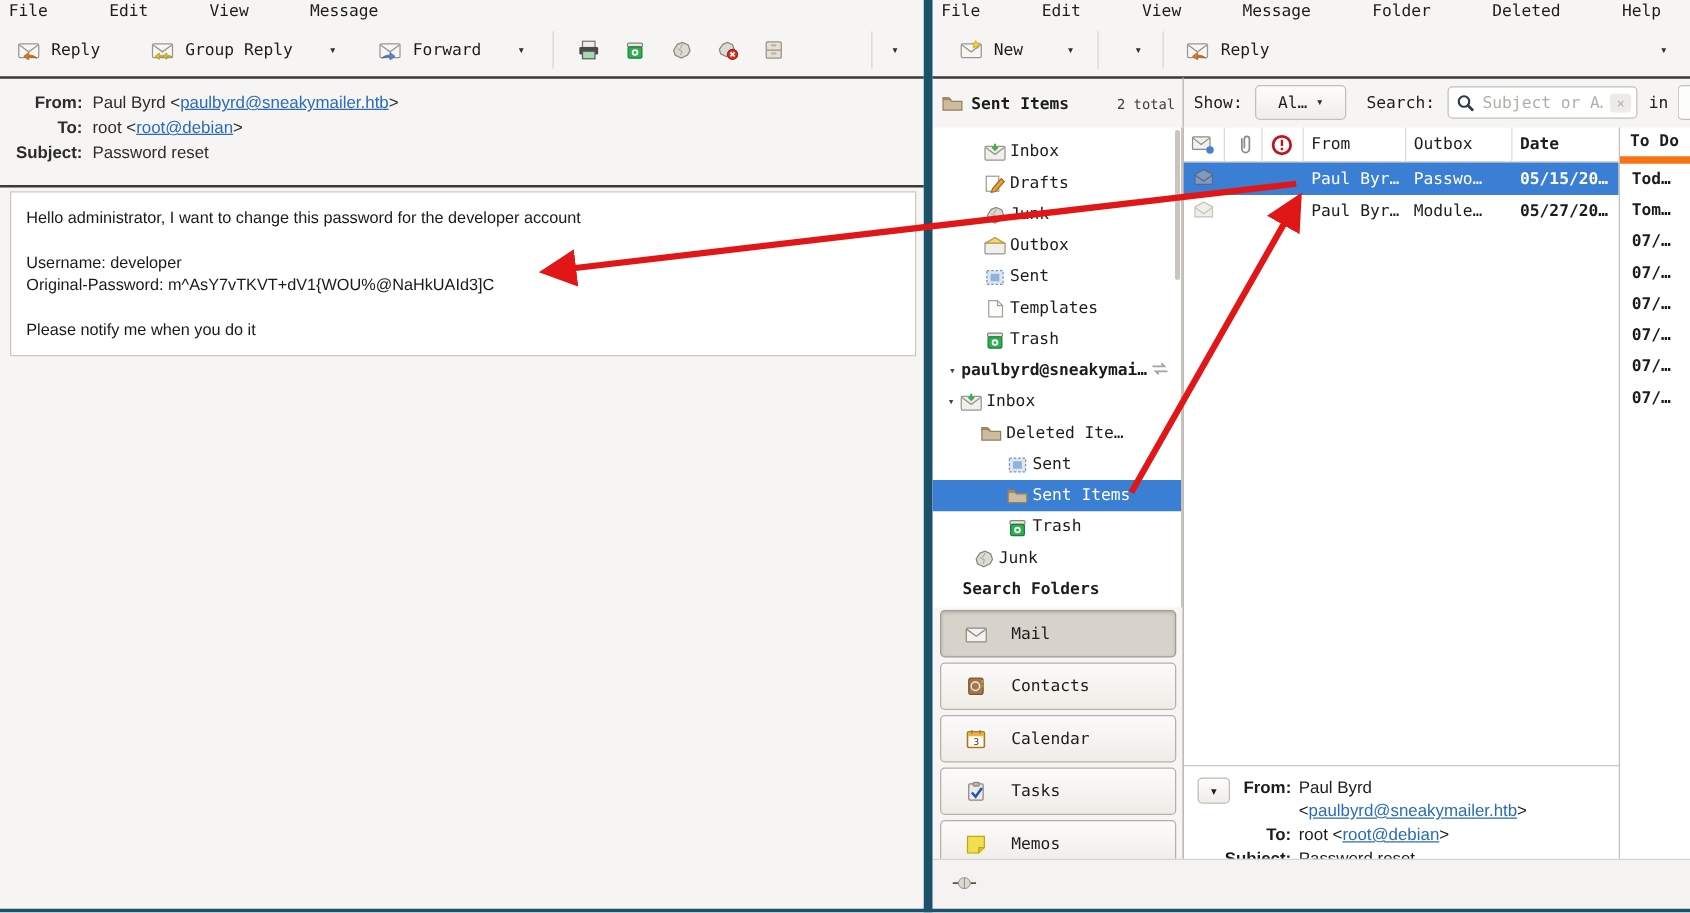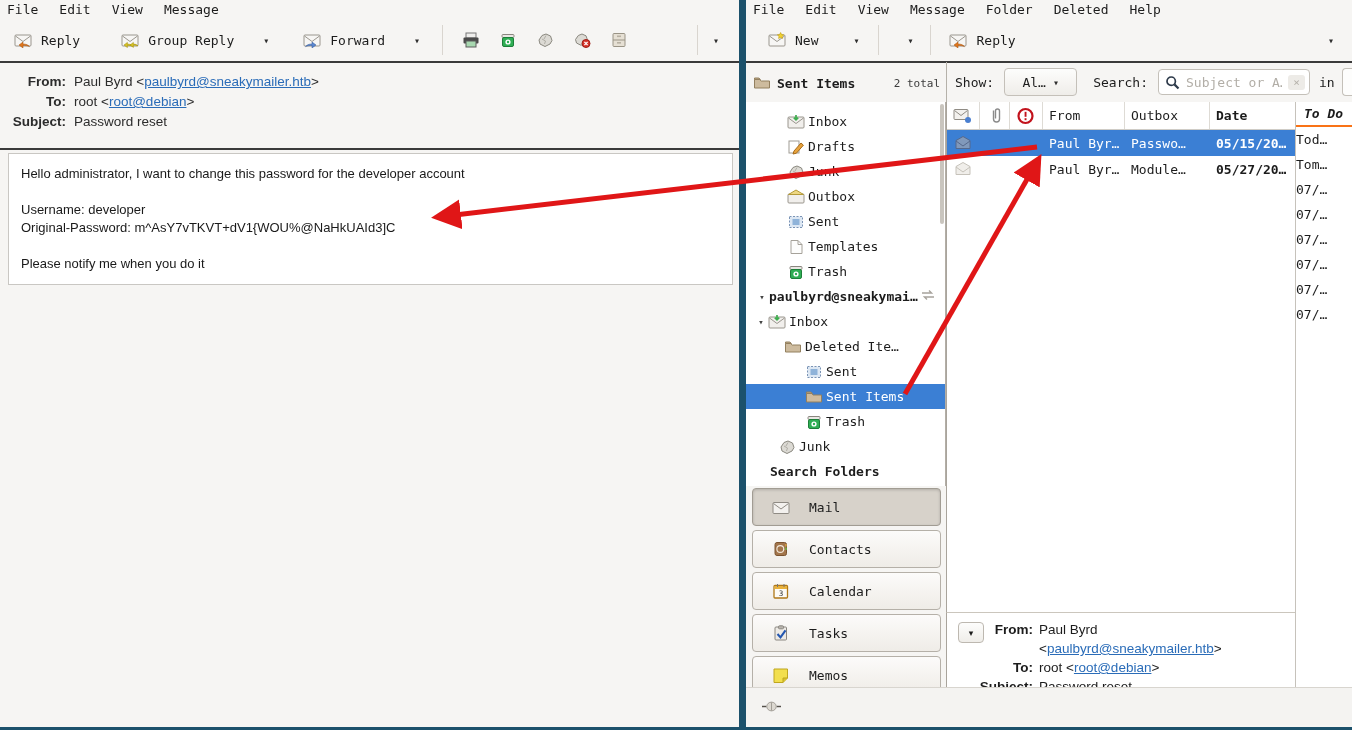--- a/index.html
+++ b/index.html
@@ -4,21 +4,21 @@
 <style>
   html,body{margin:0;padding:0;}
   body{width:1352px;height:730px;position:relative;overflow:hidden;background:#f4f3f1;
        font-family:"DejaVu Sans Mono",monospace;font-size:13px;color:#1c1c1c;}
   .win{position:absolute;top:0;height:728px;background:#f6f5f3;}
   #left-win{left:0;width:739px;}
   #right-win{left:746px;width:606px;}
   #v-divider{position:absolute;left:739px;top:0;width:7px;height:730px;background:#1c516b;z-index:5;}
   #bottom-strip{position:absolute;left:0;bottom:0;width:1352px;height:3px;background:#1c516b;z-index:5;}
 
-  .menubar{height:19px;display:flex;align-items:center;padding-left:5px;}
+  .menubar{height:19px;display:flex;align-items:center;padding-left:5px;gap:28px;}
   .menu-item{margin-right:17px;padding:1px 2px;cursor:default;white-space:pre;}
 
   .toolbar{height:42px;display:flex;align-items:center;border-bottom:2px solid #3a3a3a;}
   .tbtn{display:flex;align-items:center;gap:9px;padding:5px 9px;border-radius:3px;}
   .tlabel{white-space:pre;}
   .caret{font-size:10px;color:#2e2e2e;padding:0 6px;}
   .tsep{width:1px;height:30px;background:#d9d5cf;margin:0 9px;}
   .ic{display:inline-flex;width:19px;height:17px;align-items:center;justify-content:center;}
   .ic svg{display:block;}
 
@@ -84,22 +84,22 @@
   #preview{position:absolute;left:200px;top:612px;width:349px;height:76px;background:#fff;
            border-left:1px solid #a9a49c;border-top:1px solid #cbc6bd;box-sizing:border-box;
            font-family:"Liberation Sans",sans-serif;font-size:13.5px;padding-top:7px;}
   .prow{display:flex;line-height:19px;}
   .plabel{width:86px;text-align:right;font-weight:bold;margin-right:6px;flex:none;}
   #pv-exp{position:absolute;left:11px;top:9px;width:24px;height:19px;border:1px solid #bdb8b0;border-radius:4px;
           background:linear-gradient(#fdfdfc,#efede9);display:flex;align-items:center;justify-content:center;font-size:9px;}
 
   #todo-pane{position:absolute;left:549px;top:102px;width:57px;height:586px;background:#fff;
              border-left:1px solid #c6c2bb;box-sizing:border-box;}
-  #todo-title{font-weight:bold;padding:4px 6px 4px 8px;border-bottom:2px solid #f97316;white-space:pre;font-style:italic;}
-  .todo-item{font-weight:normal;text-align:left;padding-right:6px;height:25px;line-height:25px;white-space:pre;}
+  #todo-title{font-weight:bold;padding:4px 6px 4px 8px;border-bottom:6px solid #f97316;white-space:pre;}
+  .todo-item{font-weight:bold;text-align:center;padding-right:6px;height:25px;line-height:25px;white-space:pre;}
 
   #arrows{position:absolute;left:0;top:0;z-index:40;pointer-events:none;}
 </style>
 </head>
 <body>
 
 <div class="win" id="left-win">
   <div class="menubar" id="left-menubar">
       <span class="menu-item">File</span>
       <span class="menu-item">Edit</span>

